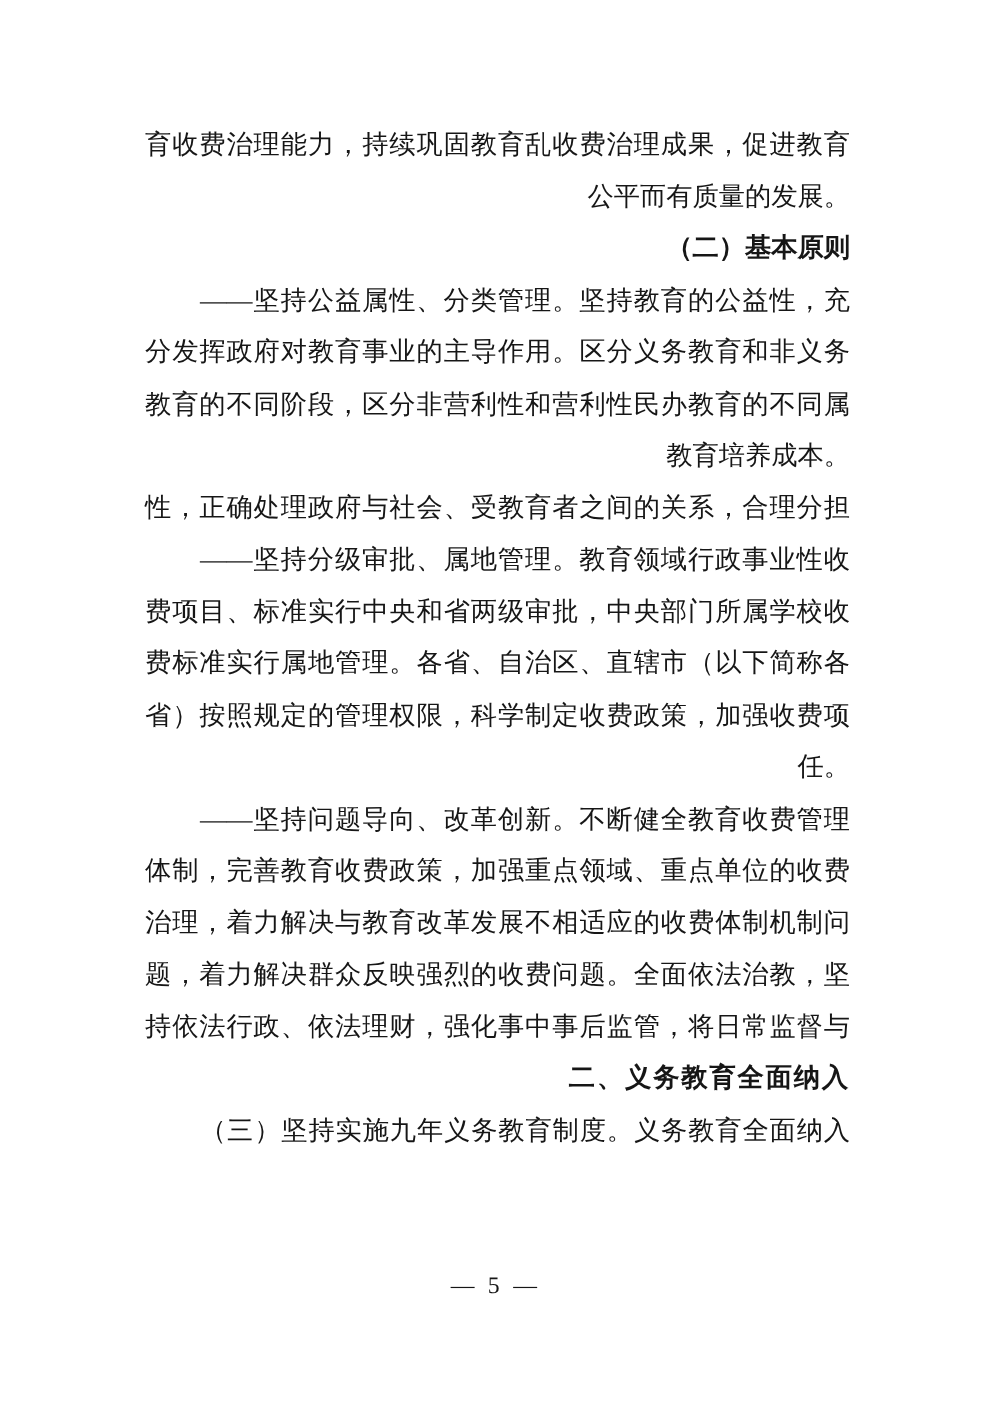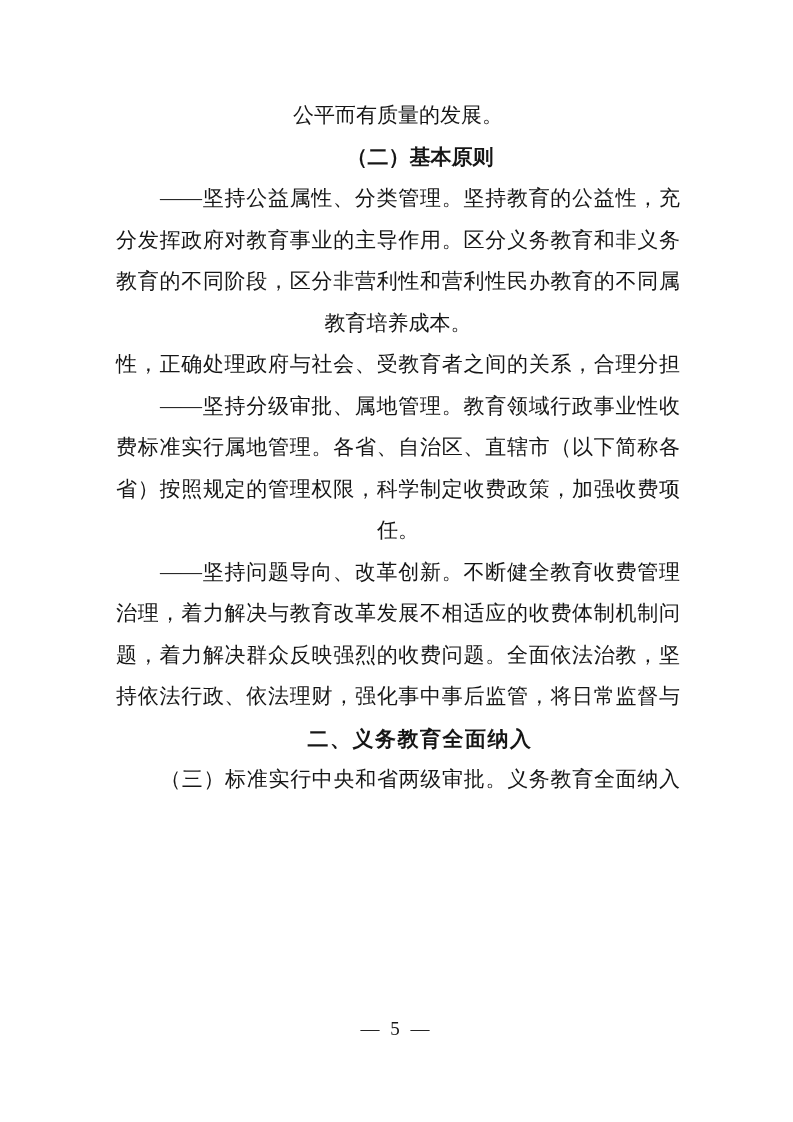--- a/index.html
+++ b/index.html
@@ -21,21 +21,21 @@
     left: 116px;
     top: 95px;
     width: 564px;
   }
   .line {
     height: 41.5px;
     line-height: 41.5px;
     font-size: 21px;
     letter-spacing: 0px;
     white-space: nowrap;
-    text-align: center;
+    text-align: right;
   }
   .line.justify {
     white-space: normal;
     text-align: justify;
     text-align-last: justify;
     text-justify: inter-character;
   }
   .line.indent {
     padding-left: 44px;
   }
@@ -65,32 +65,35 @@
     letter-spacing: 3px;
     font-family: "Liberation Serif", serif;
     color: #161616;
   }
 </style>
 </head>
 <body>
 
 <div class="page">
   <div class="text-block">
+      <div class="line justify">育收费治理能力，持续巩固教育乱收费治理成果，促进教育</div>
       <div class="line">公平而有质量的发展。</div>
       <div class="line section-heading indent">（二）基本原则</div>
       <div class="line indent justify">——坚持公益属性、分类管理。坚持教育的公益性，充</div>
       <div class="line justify">分发挥政府对教育事业的主导作用。区分义务教育和非义务</div>
       <div class="line justify">教育的不同阶段，区分非营利性和营利性民办教育的不同属</div>
       <div class="line">教育培养成本。</div>
       <div class="line justify">性，正确处理政府与社会、受教育者之间的关系，合理分担</div>
       <div class="line indent justify">——坚持分级审批、属地管理。教育领域行政事业性收</div>
+      <div class="line justify">费项目、标准实行中央和省两级审批，中央部门所属学校收</div>
       <div class="line justify">费标准实行属地管理。各省、自治区、直辖市（以下简称各</div>
       <div class="line justify">省）按照规定的管理权限，科学制定收费政策，加强收费项</div>
       <div class="line">任。</div>
       <div class="line indent justify">——坚持问题导向、改革创新。不断健全教育收费管理</div>
+      <div class="line justify">体制，完善教育收费政策，加强重点领域、重点单位的收费</div>
       <div class="line justify">治理，着力解决与教育改革发展不相适应的收费体制机制问</div>
       <div class="line justify">题，着力解决群众反映强烈的收费问题。全面依法治教，坚</div>
       <div class="line justify">持依法行政、依法理财，强化事中事后监管，将日常监督与</div>
       <div class="line chapter-heading indent">二、义务教育全面纳入</div>
-      <div class="line indent justify"><span class="clause-lead">（三）标准实行中央和省两级审批。</span><span>义务教育全面纳入</span></div>
+      <div class="line indent justify"><span class="clause-lead">（三）坚持实施九年义务教育制度。</span><span>义务教育全面纳入</span></div>
     </div>
   <div class="page-number">— 5 —</div>
 </div>
 
 </body></html>

